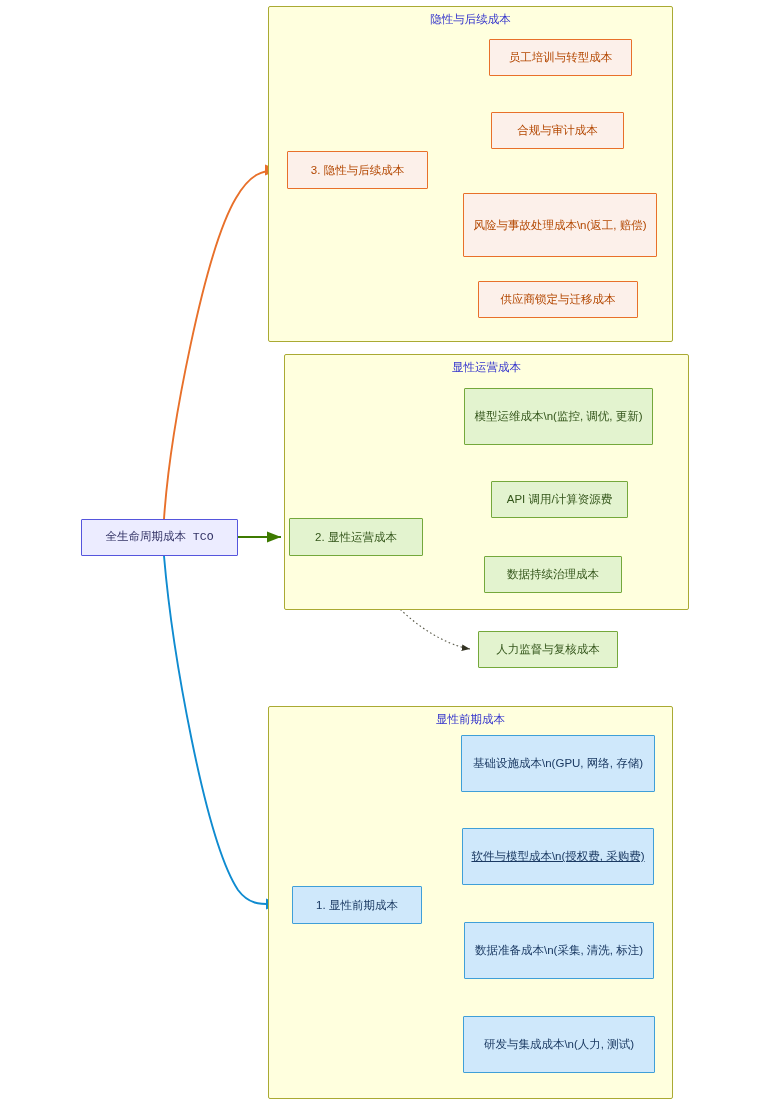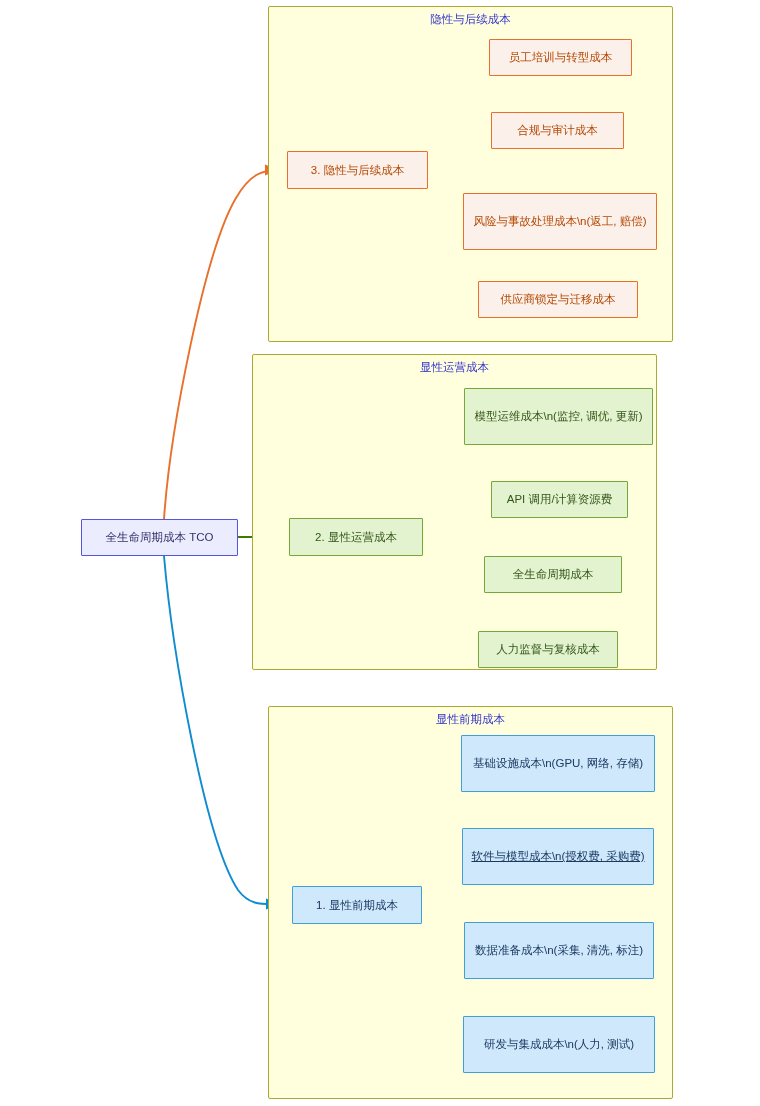--- a/index.html
+++ b/index.html
@@ -87,57 +87,57 @@
     </g>
 
     <g fill="none" stroke="#555544" stroke-width="1.1" stroke-dasharray="1.6 2.6" marker-end="url(#ar-dot)">
       <path d="M358,884 C376,864 392,800 434,768 C444,761 450,760 456,760"></path>
       <path d="M388,921 C412,916 430,886 468,861 C474,858 478,857 483,857"></path>
       <path d="M392,921 C416,930 436,944 458,949 C464,950 467,950 472,950"></path>
       <path d="M360,924 C378,960 410,1018 452,1038 C460,1042 464,1043 470,1044"></path>
     </g>
   </svg>
 
-  <div class="node n-root" style="left:81px;top:519px;width:157px;height:37px;">
+  <div class="node n-root" style="left:81px;top:519px;width:157px;height:37px;font-family:Liberation Mono, monospace;">
     <span>全生命周期成本 TCO</span>
   </div>
 
   <div class="subgraph" style="left:268px;top:6px;width:405px;height:336px;">
     <div class="subgraph-title">隐性与后续成本</div>
   </div>
   <div class="node n-orange" style="left:287px;top:151px;width:141px;height:38px;">
     <span>3. 隐性与后续成本</span>
   </div>
   <div class="node n-orange" style="left:489px;top:39px;width:143px;height:37px;">
     <span>员工培训与转型成本</span>
   </div>
   <div class="node n-orange" style="left:491px;top:112px;width:133px;height:37px;text-align:center;">
     <span>合规与审计成本</span>
   </div>
-  <div class="node n-orange" style="left:463px;top:193px;width:194px;height:57px;">
+  <div class="node n-orange" style="left:463px;top:193px;width:194px;height:64px;">
     <span>风险与事故处理成本\n(返工, 赔偿)</span>
   </div>
   <div class="node n-orange" style="left:478px;top:281px;width:160px;height:37px;">
     <span>供应商锁定与迁移成本</span>
   </div>
 
-  <div class="subgraph" style="left:252px;top:354px;width:405px;height:316px;">
+  <div class="subgraph" style="left:284px;top:354px;width:405px;height:256px;">
     <div class="subgraph-title">显性运营成本</div>
   </div>
   <div class="node n-green" style="left:289px;top:518px;width:134px;height:38px;">
     <span>2. 显性运营成本</span>
   </div>
   <div class="node n-green" style="left:464px;top:388px;width:189px;height:57px;">
     <span>模型运维成本\n(监控, 调优, 更新)</span>
   </div>
   <div class="node n-green" style="left:491px;top:481px;width:137px;height:37px;">
     <span>API 调用/计算资源费</span>
   </div>
   <div class="node n-green" style="left:484px;top:556px;width:138px;height:37px;">
-    <span>全生命周期成本</span>
+    <span>数据持续治理成本</span>
   </div>
   <div class="node n-green" style="left:478px;top:631px;width:140px;height:37px;">
     <span>人力监督与复核成本</span>
   </div>
 
   <div class="subgraph" style="left:268px;top:706px;width:405px;height:393px;">
     <div class="subgraph-title">显性前期成本</div>
   </div>
   <div class="node n-blue" style="left:292px;top:886px;width:130px;height:38px;">
     <span>1. 显性前期成本</span>

